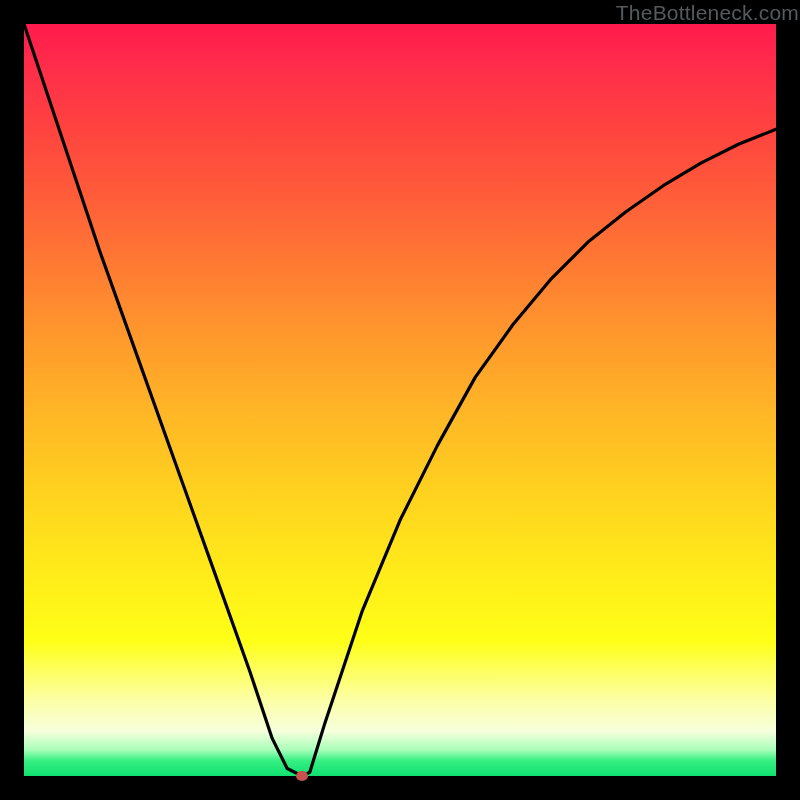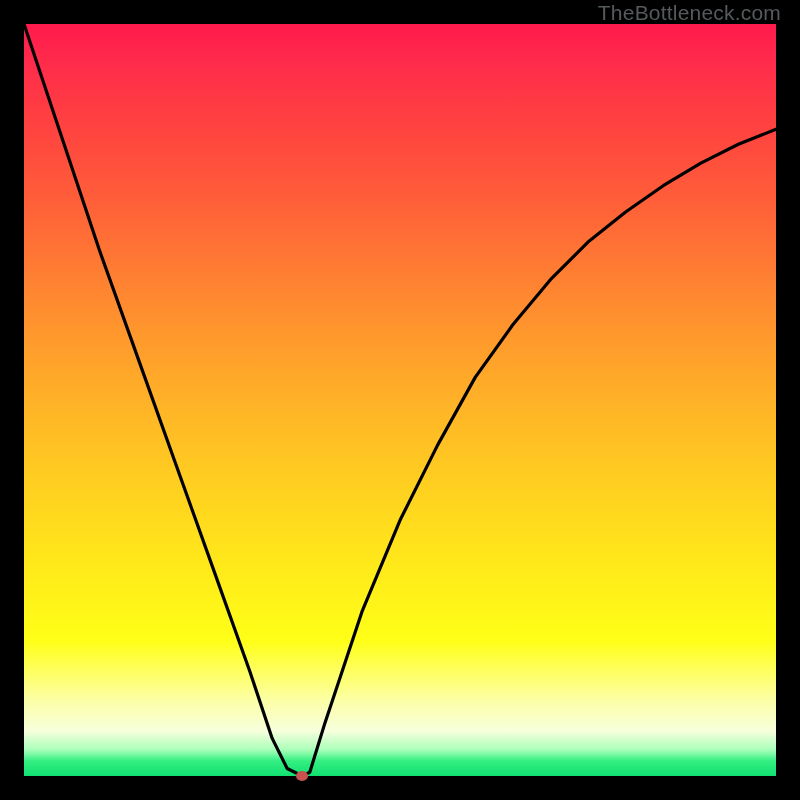--- a/index.html
+++ b/index.html
@@ -39,21 +39,21 @@
       #fcffa7 90%,
       #f7ffdc 94%,
       #aaffba 96.5%,
       #34ef82 98%,
       #11e071 100%
     );
   }
   .watermark {
     position: absolute;
     top: 1px;
-    right: 19px;
+    right: 1px;
     color: #555a5d;
     font-size: 21px;
     font-weight: 500;
     letter-spacing: 0.2px;
     user-select: none;
   }
   svg.curve {
     position: absolute;
     left: 0;
     top: 0;

